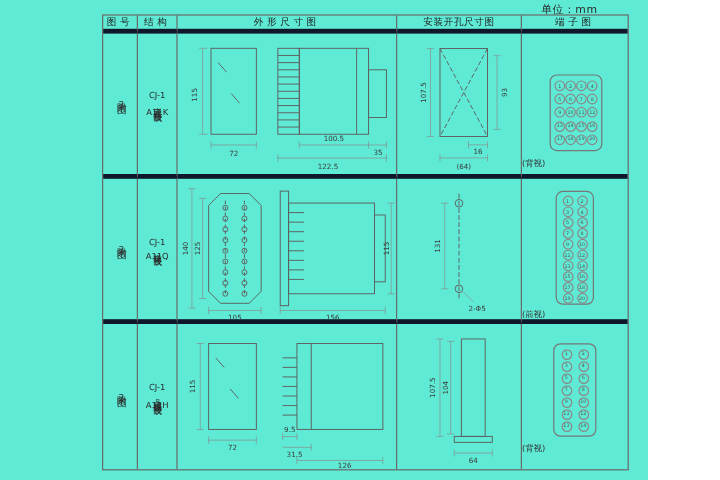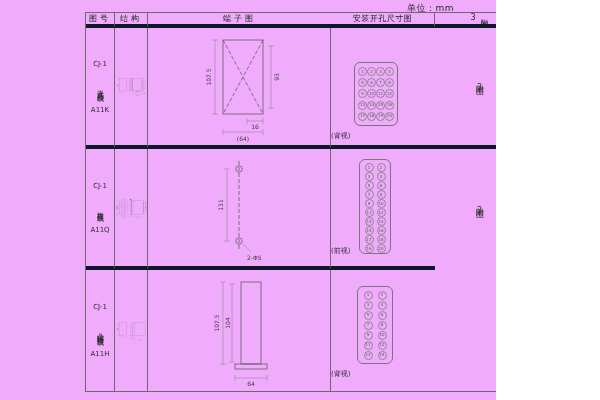--- a/index.html
+++ b/index.html
@@ -1,55 +1,56 @@
 <!DOCTYPE html>
 <html><head>
 <meta charset="utf-8">
 <title>CJ-1 Dimension Sheet</title>
 <style>
   html,body{margin:0;padding:0;}
   body{width:600px;height:400px;background:#ffffff;font-family:"DejaVu Sans","Liberation Sans",sans-serif;color:#2b2b2b;}
-  .page{position:relative;width:496px;height:400px;background:#f0abfc;overflow:hidden;}
+  .page{position:relative;width:540px;height:400px;background:#5eead4;overflow:hidden;}
   .unit{position:absolute;top:2px;right:42px;font-size:9px;letter-spacing:0.5px;}
   .dim-table{position:absolute;left:85px;top:12px;width:437px;height:378px;border:1px solid #6a6a6a;display:grid;grid-template-columns:29px 33px 183px 104px 88px;grid-template-rows:15px 121px 121px 121px;}
   .cell{border-right:1px solid #6a6a6a;border-bottom:4px solid #0f172a;position:relative;overflow:hidden;display:flex;align-items:center;justify-content:center;box-sizing:border-box;}
   .last-col{border-right:none;}
   .last-row{border-bottom:none;}
   .hcell{font-size:8px;letter-spacing:3px;color:#222;white-space:nowrap;}
   .hcell.tight{letter-spacing:0.5px;}
   .vtext{writing-mode:vertical-rl;text-orientation:upright;}
   .figcell .vtext{font-size:8px;letter-spacing:2px;}
-  .structcell{flex-direction:column;gap:16px;font-size:7px;text-align:center;}
+  .structcell{flex-direction:column;gap:0;font-size:7px;text-align:center;}
   .structcell .vtext{letter-spacing:1px;}
   svg{display:block;}
   .draw{fill:none;stroke:#5f5f5f;stroke-width:0.8;}
   .dim{stroke:#8a8a8a;stroke-width:0.55;fill:none;}
   .dim text{stroke:none;fill:#3c3c3c;font-size:6px;font-family:"DejaVu Sans",sans-serif;}
   .term-block{position:absolute;border:1px solid #777;border-radius:6px;display:grid;padding:3px;box-sizing:border-box;}
   .g4{left:23px;top:34px;width:44px;height:64px;grid-template-columns:repeat(4,1fr);}
   .g2a{left:28px;top:10px;width:32px;height:95px;grid-template-columns:repeat(2,1fr);}
   .g2b{left:26px;top:16px;width:36px;height:78px;grid-template-columns:repeat(2,1fr);}
   .tc{width:7px;height:7px;border:1px solid #8a8a8a;border-radius:50%;font-size:4px;line-height:1;display:flex;align-items:center;justify-content:center;color:#555;justify-self:center;align-self:center;}
   .term-label{position:absolute;left:0;width:100%;font-size:7px;color:#333;}
   .tl-a{top:103px;}
-  .tl-b{top:97px;}
+  .tl-b{top:108px;}
   .tl-c{top:99px;}
 </style>
 </head>
 <body>
 
 <div class="page">
   <div class="unit">单位：mm</div>
 
   <div class="dim-table">
 
     <div class="cell hcell">图号</div>
     <div class="cell hcell">结构</div>
+    <div class="cell hcell">外形尺寸图</div>
+    <div class="cell hcell tight">安装开孔尺寸图</div>
     <div class="cell hcell last-col">端子图</div>
-    <div class="cell hcell tight">安装开孔尺寸图</div>
 
     <div class="cell figcell">
       <span class="vtext">附图3</span>
     </div>
     <div class="cell structcell">
       <span>CJ-1</span>
       <span class="vtext">嵌入式后接线</span>
       <span>A11K</span>
     </div>
     <div class="cell">

